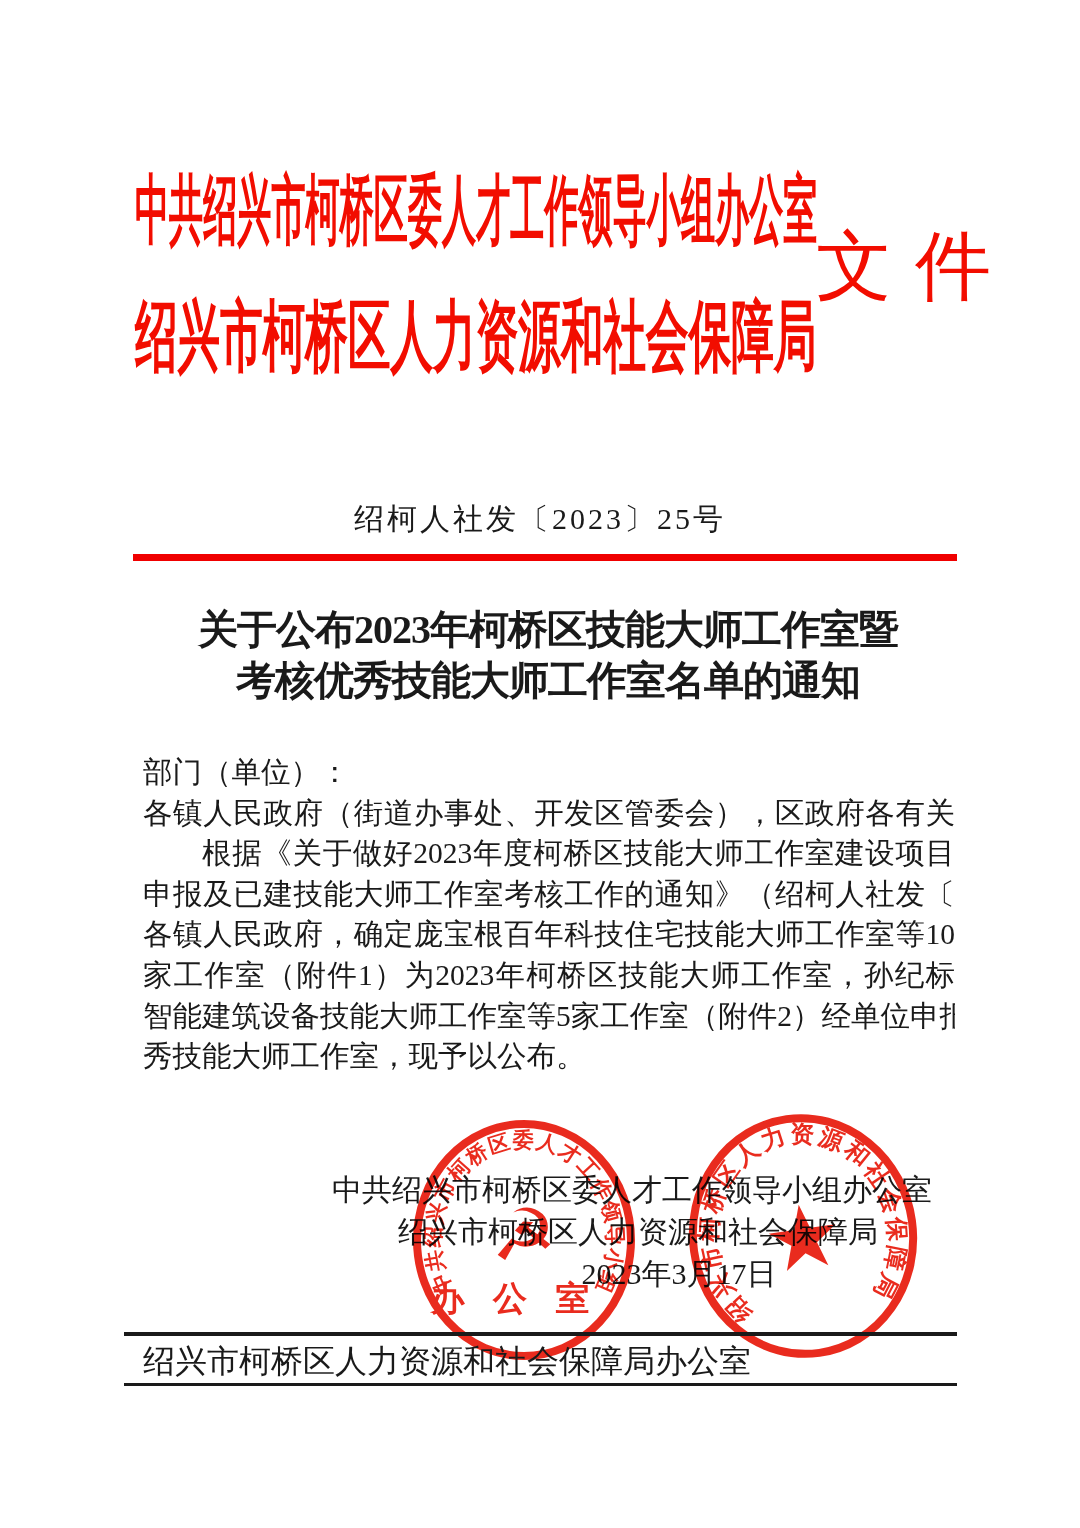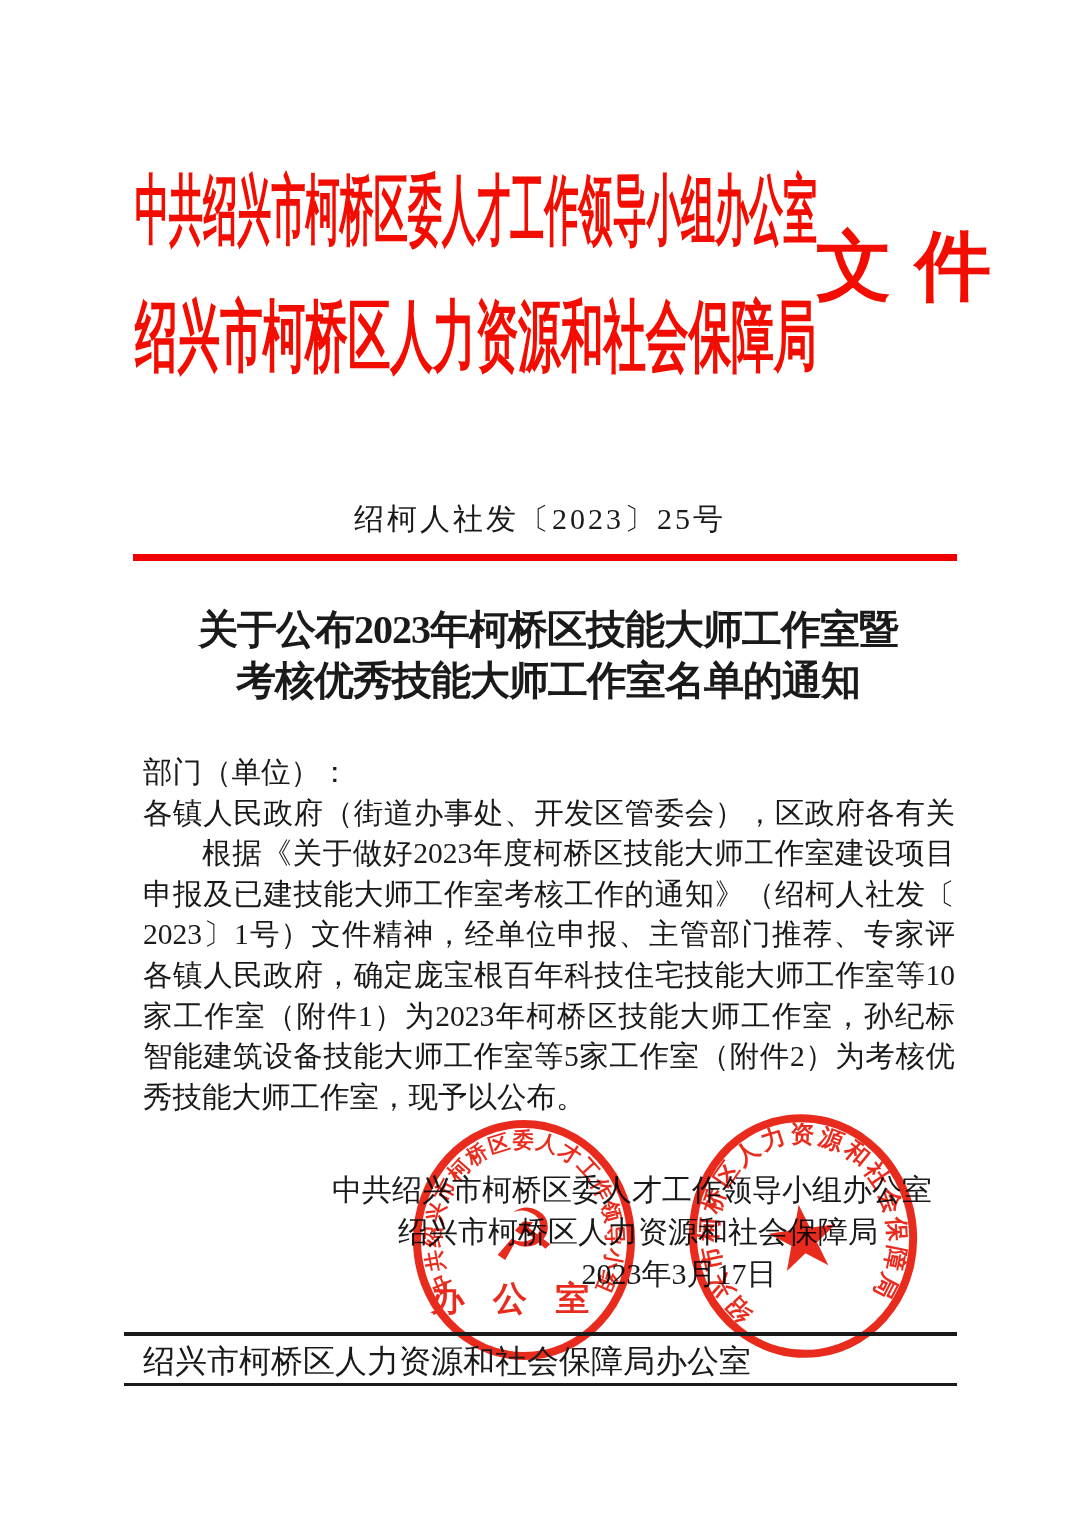--- a/index.html
+++ b/index.html
@@ -20,21 +20,21 @@
   .red-line .stretch{
     display:inline-block;white-space:nowrap;
     transform-origin:0 0;line-height:1;
   }
   .red-line1{top:172px;}
   .red-line1 .stretch{font-size:76px;transform:scaleX(0.449);}
   .red-line2{top:298px;}
   .red-line2 .stretch{font-size:78px;transform:scaleX(0.546);}
   .doc-type{
     position:absolute;left:816px;top:228px;
-    color:#f20d00;font-weight:bold;font-size:76px;line-height:1;
+    color:#f20d00;font-weight:normal;font-size:76px;line-height:1;
     letter-spacing:2px;white-space:nowrap;
   }
   
   .doc-number{
     position:absolute;left:0;top:500px;width:1080px;
     text-align:center;font-size:30px;letter-spacing:3px;
     line-height:38px;
   }
   .red-rule{
     position:absolute;left:133px;top:554px;width:824px;height:7px;
@@ -95,24 +95,23 @@
   <div class="title">
     <div>关于公布2023年柯桥区技能大师工作室暨</div>
     <div>考核优秀技能大师工作室名单的通知</div>
   </div>
 
   <div class="body-block">
     <div class="body-line para-end">部门（单位）：</div>
     <div class="body-line">各镇人民政府（街道办事处、开发区管委会），区政府各有关</div>
     <div class="body-line indent">根据《关于做好2023年度柯桥区技能大师工作室建设项目</div>
     <div class="body-line">申报及已建技能大师工作室考核工作的通知》（绍柯人社发〔</div>
-    <div class="body-line">2023〕1号）文件精神，经单位申报、主管部门推荐、专家评</div>
     <div class="body-line">各镇人民政府，确定庞宝根百年科技住宅技能大师工作室等10</div>
     <div class="body-line">家工作室（附件1）为2023年柯桥区技能大师工作室，孙纪标</div>
-    <div class="body-line">智能建筑设备技能大师工作室等5家工作室（附件2）为考核优</div>
+    <div class="body-line">智能建筑设备技能大师工作室等5家工作室（附件2）经单位申报</div>
     <div class="body-line para-end">秀技能大师工作室，现予以公布。</div>
   </div>
 
   <div class="sig1">中共绍兴市柯桥区委人才工作领导小组办公室</div>
   <div class="sig2">绍兴市柯桥区人力资源和社会保障局</div>
   <div class="sig3">2023年3月17日</div>
 
   <svg class="stamps" viewBox="0 0 1080 1528" xmlns="http://www.w3.org/2000/svg">
     <defs>
       <path id="arcA" d="M 455.2 1293.4 A 84 93 0 1 1 592.8 1293.4" fill="none"></path>

